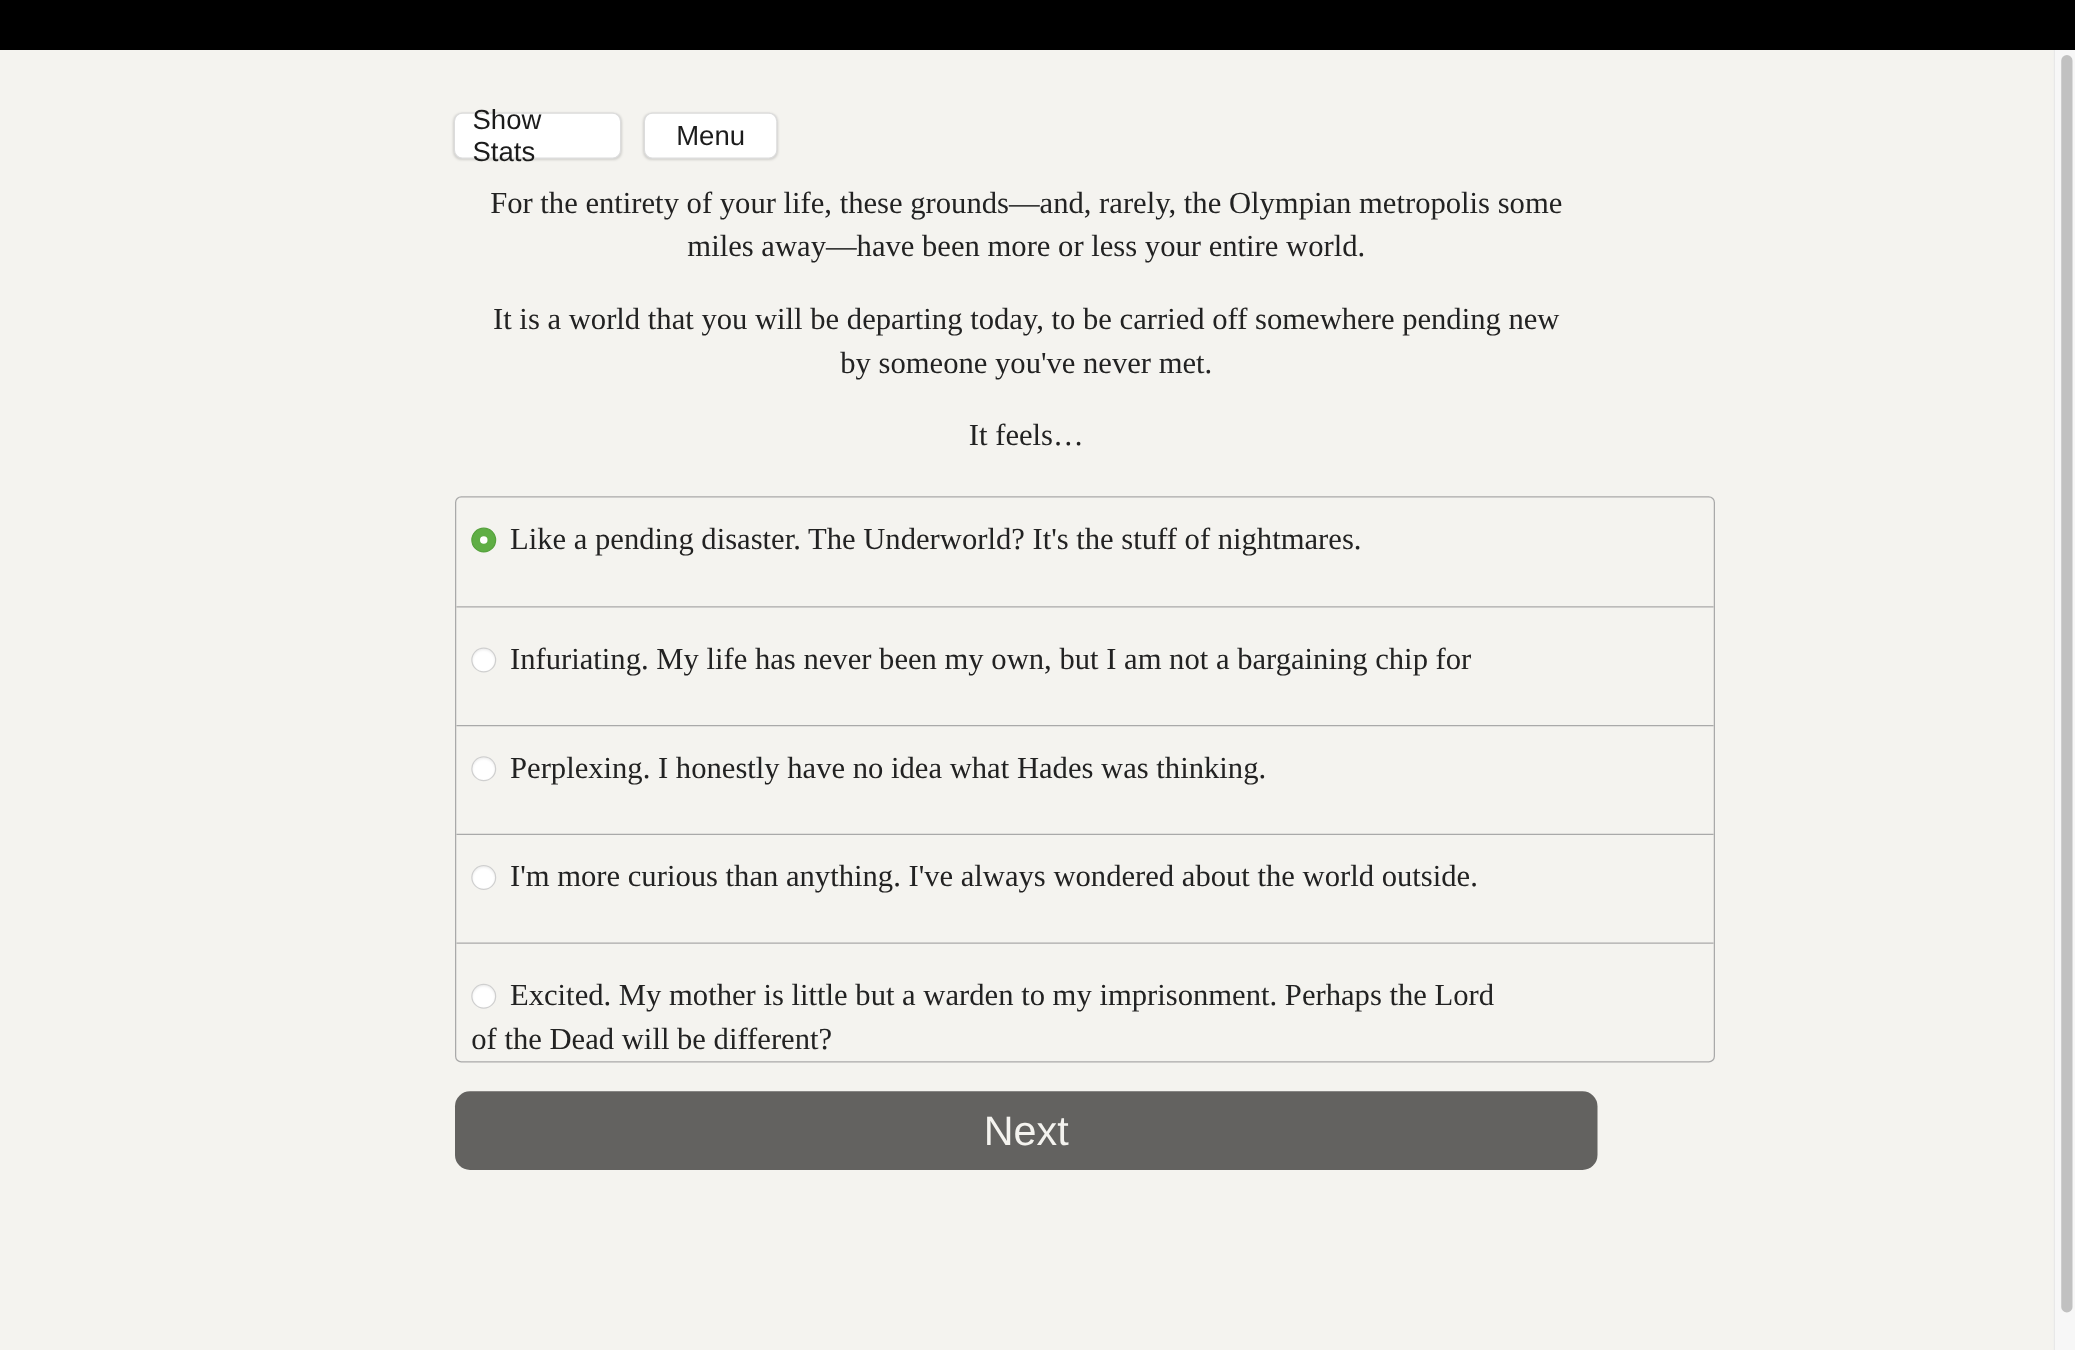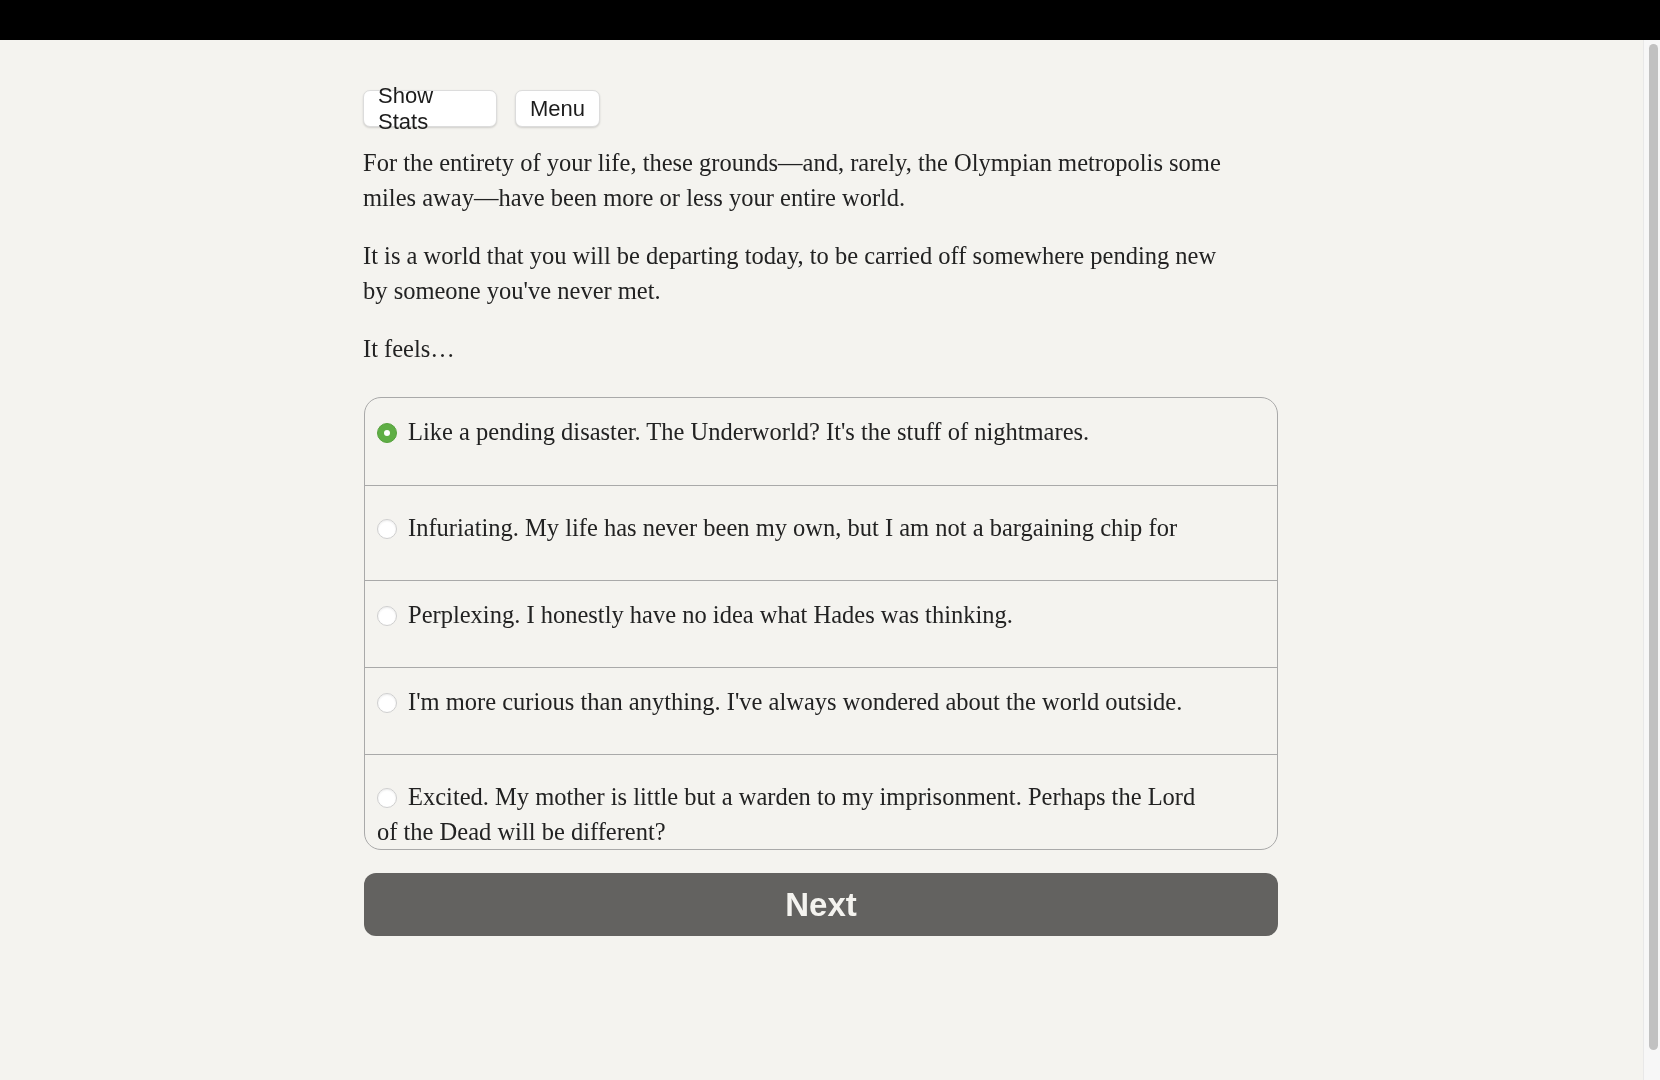--- a/index.html
+++ b/index.html
@@ -63,39 +63,40 @@
     border-radius: 7px;
     box-shadow: 0 1px 2px rgba(0,0,0,0.15);
     font-family: "Liberation Sans", "DejaVu Sans", sans-serif;
     font-size: 22px;
     color: #1c1c1c;
     display: flex;
     align-items: center;
     cursor: pointer;
   }
   .top-btn.stats { width: 134px; justify-content: center; }
-  .top-btn.menu { width: 85px; justify-content: center; }
+  .top-btn.menu { width: 107px; justify-content: center; }
   .story {
     position: absolute;
     left: 0;
     top: 105px;
     width: 916px;
     font-size: 24.5px;
     line-height: 35px;
+    text-align: center;
   }
   .para { margin: 0 0 23px 0; }
   .para .line { display: block; white-space: nowrap; }
   .choices {
     position: absolute;
     left: 1px;
     top: 357px;
-    width: 914px;
+    width: 1008px;
     box-sizing: border-box;
     border: 1.5px solid #a9a9a9;
-    border-radius: 17px;
+    border-radius: 5px;
     overflow: hidden;
   }
   .choice {
     box-sizing: border-box;
     border-top: 1.5px solid #a9a9a9;
     padding-left: 12px;
     padding-right: 12px;
     font-size: 24.5px;
     line-height: 35px;
     cursor: pointer;
@@ -133,21 +134,21 @@
   .next-btn {
     position: absolute;
     left: 1px;
     top: 833px;
     width: 914px;
     height: 63px;
     background: #636260;
     border-radius: 12px;
     color: #f4f3ef;
     font-family: "Liberation Sans", "DejaVu Sans", sans-serif;
-    font-weight: bold;
+    font-weight: normal;
     font-size: 33px;
     display: flex;
     align-items: center;
     justify-content: center;
     cursor: pointer;
   }
 </style>
 </head>
 <body>
 

